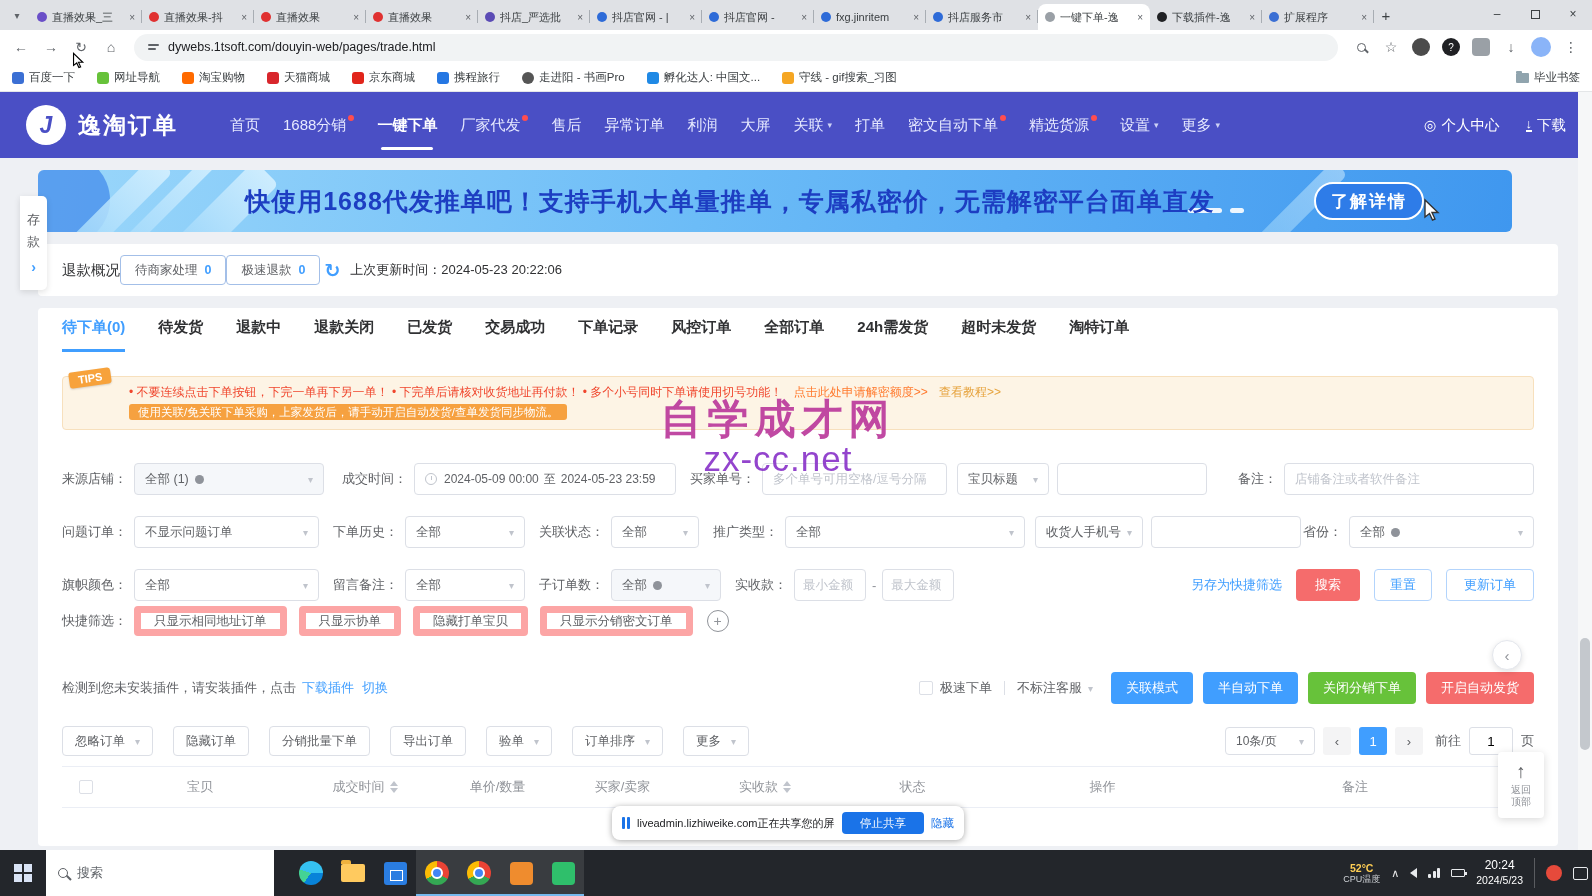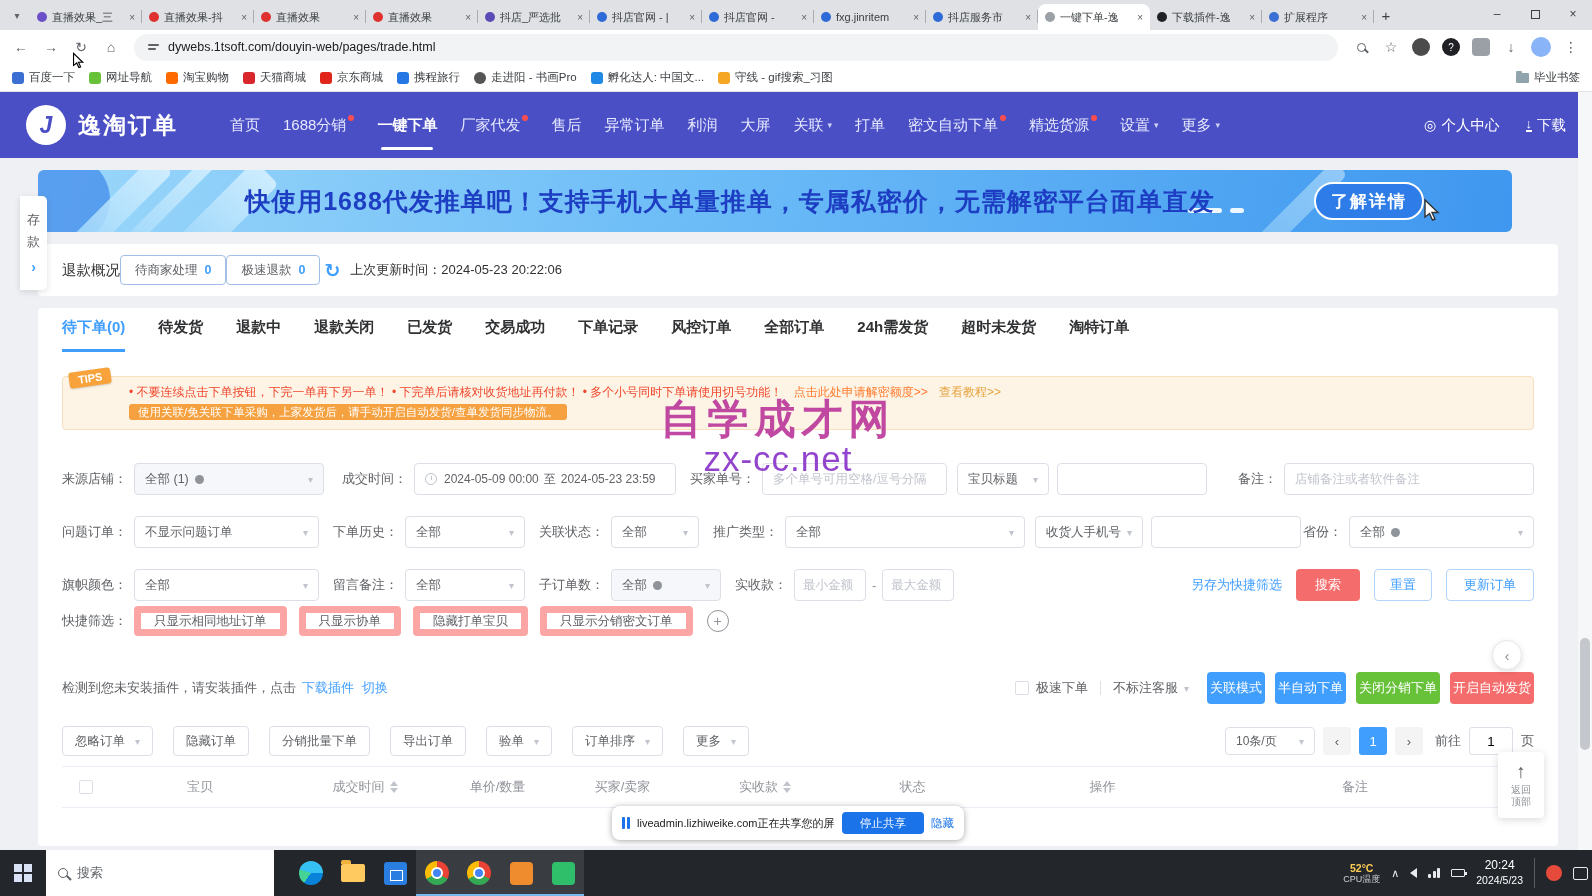--- a/index.html
+++ b/index.html
@@ -24,21 +24,21 @@
 .nbtn{width:26px;height:26px;border-radius:50%;display:flex;align-items:center;justify-content:center;color:#5f6368;font-size:14px}
 .urlbar{flex:1;height:27px;background:#f1f3f4;border-radius:14px;display:flex;align-items:center;padding:0 14px;font-size:12.5px;color:#202124;gap:9px;margin:0 6px;min-width:0}
 .siteico{display:flex;flex-direction:column;gap:2px}
 .siteico i{display:block;width:11px;height:2px;background:#5f6368;border-radius:1px}
 .siteico i+i{width:8px}
 .mag{width:9px;height:9px;border:1.5px solid #5f6368;border-radius:50%;position:relative}
 .mag::after{content:'';position:absolute;width:5px;height:1.5px;background:#5f6368;transform:rotate(45deg);right:-4px;bottom:-1px}
 .exti{width:18px;height:18px;border-radius:50%;display:flex;align-items:center;justify-content:center;font-size:10px;color:#fff}
 .avatar{width:20px;height:20px;border-radius:50%;background:#8ab4f8}
 
-#bookmarks{position:absolute;top:64px;left:0;width:1592px;height:28px;background:#fff;border-bottom:1px solid #e4e6e8;display:flex;align-items:center;padding:0 12px;gap:14px;font-size:11.5px;color:#3c4043}
+#bookmarks{position:absolute;top:64px;left:0;width:1592px;height:28px;background:#fff;border-bottom:1px solid #e4e6e8;display:flex;align-items:center;padding:0 12px;gap:22px;font-size:11.5px;color:#3c4043}
 .bm{display:flex;align-items:center;gap:5px;white-space:nowrap}
 .bi{width:12px;height:12px;border-radius:3px;flex:none}
 .bfolder{margin-left:auto;display:flex;align-items:center;gap:5px;color:#3c4043}
 .fold{width:13px;height:10px;background:#90a4ae;border-radius:1px;position:relative}
 .fold::before{content:'';position:absolute;top:-2px;left:0;width:6px;height:2px;background:#90a4ae;border-radius:1px 1px 0 0}
 
 
 #appheader{position:absolute;top:92px;left:0;width:1592px;height:66px;background:#4a4fc5;display:flex;align-items:center;padding:0 26px;color:#e6e9ff}
 .logo{width:40px;height:40px;border-radius:50%;background:#fff;display:flex;align-items:center;justify-content:center;color:#4a4fc5;font-size:23px;font-weight:bold;font-style:italic;flex:none}
 .brand{font-size:23px;font-weight:bold;color:#fff;margin-left:12px;letter-spacing:2px}
@@ -103,21 +103,21 @@
 .clk{width:12px;height:12px;border:1px solid #c0c4cc;border-radius:50%;position:relative;flex:none;margin-right:7px}
 .clk::after{content:'';position:absolute;left:5px;top:2px;width:1px;height:4px;background:#c0c4cc}
 .lnk{color:#409eff;white-space:nowrap}
 .btn{height:32px;border-radius:4px;display:flex;align-items:center;justify-content:center;font-size:13px;flex:none;cursor:pointer}
 .btn.red{background:#f56c6c;color:#fff}
 .btn.out{background:#fff;border:1px solid #b3d4fc;color:#409eff}
 .chip{height:30px;border:7px solid #fca5a5;border-radius:4px;padding:0 13px;font-size:12.5px;color:#606266;display:flex;align-items:center;white-space:nowrap;flex:none}
 .plus{width:22px;height:22px;border:1px solid #909399;border-radius:50%;display:flex;align-items:center;justify-content:center;color:#909399;font-size:14px;flex:none}
 .cb{width:14px;height:14px;border:1px solid #dcdfe6;border-radius:2px;background:#fff;flex:none}
 .vdiv{width:1px;height:14px;background:#dcdfe6;margin:0 12px}
-.pbtn{height:32px;border-radius:4px;color:#fff;font-size:13px;padding:0 3px;display:flex;align-items:center;white-space:nowrap;flex:none}
+.pbtn{height:32px;border-radius:4px;color:#fff;font-size:13px;padding:0 15px;display:flex;align-items:center;white-space:nowrap;flex:none}
 .tbtn{height:30px;border:1px solid #dcdfe6;border-radius:4px;background:#fff;color:#606266;font-size:12.5px;padding:0 12px;display:flex;gap:4px;align-items:center;white-space:nowrap;flex:none}
 .pnav{width:28px;height:28px;background:#f4f4f5;color:#606266;border-radius:3px;display:flex;align-items:center;justify-content:center;font-size:13px;flex:none}
 .pcur{width:28px;height:28px;background:#409eff;color:#fff;border-radius:3px;display:flex;align-items:center;justify-content:center;font-size:13px;flex:none}
 .ginp{width:44px;height:28px;border:1px solid #dcdfe6;border-radius:3px;text-align:center}
 .thead{position:absolute;top:458px;left:24px;right:24px;height:42px;display:flex;align-items:center;border-top:1px solid #ebeef5;border-bottom:1px solid #ebeef5;color:#909399;font-size:13px}
 .th{display:flex;align-items:center;justify-content:center;white-space:nowrap}
 .st{display:inline-flex;flex-direction:column;gap:2px;margin-left:5px}
 .st i{display:block;width:0;height:0;border:4px solid transparent}
 .st .u{border-bottom:5px solid #c0c4cc;border-top:none}
 .st .d{border-top:5px solid #c0c4cc;border-bottom:none}

